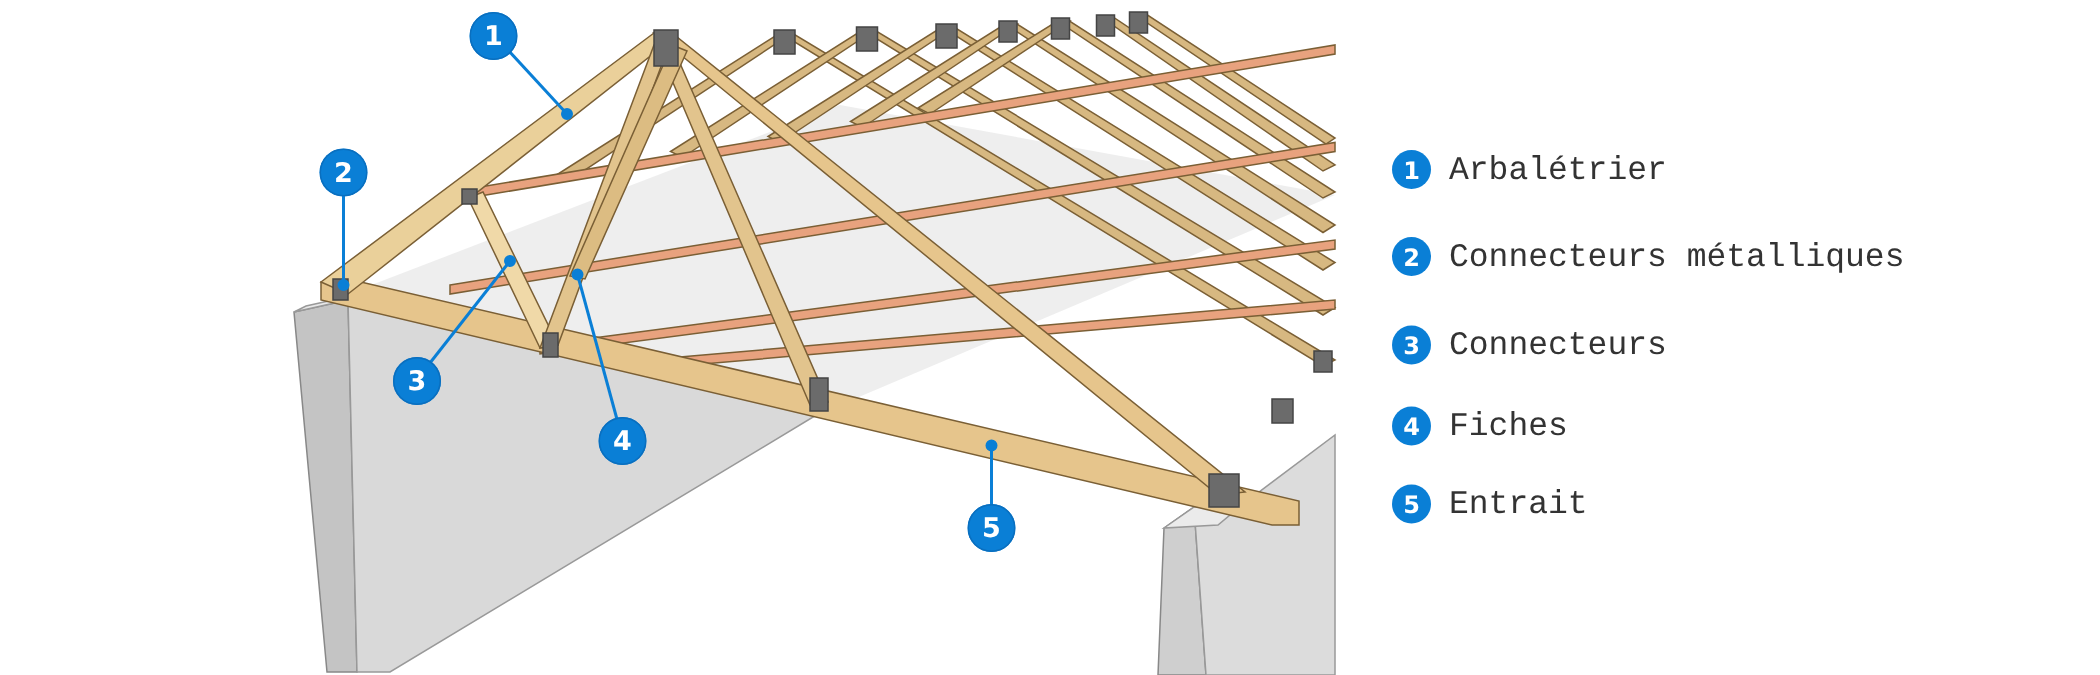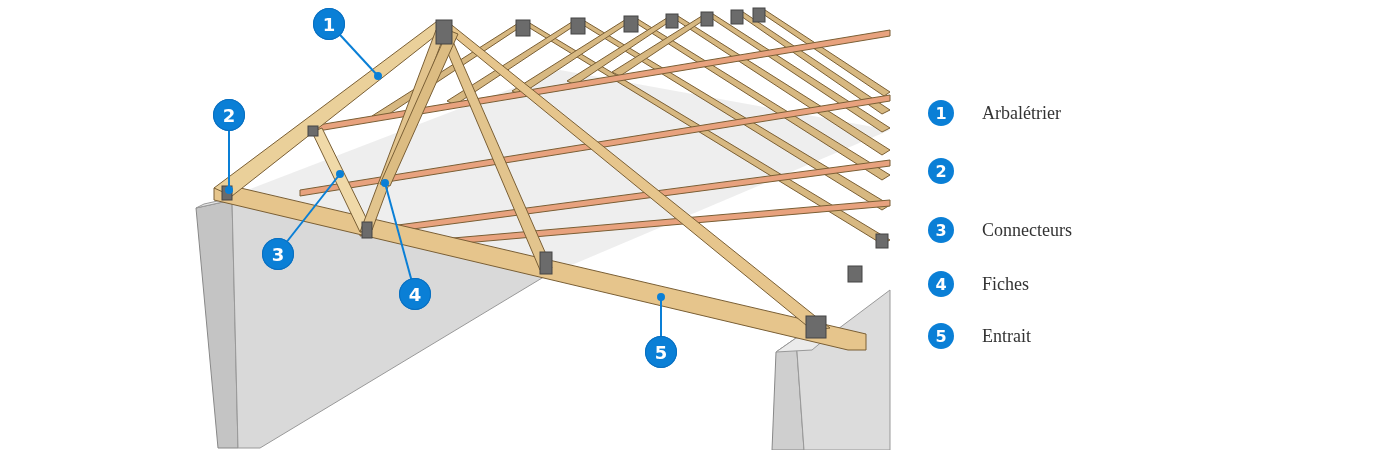--- a/index.html
+++ b/index.html
@@ -5,21 +5,21 @@
   html, body { margin: 0; padding: 0; background: #ffffff; }
   body { width: 1400px; height: 450px; position: relative; overflow: hidden;
          font-family: "Liberation Sans", "DejaVu Sans", sans-serif; }
   #stage { position: absolute; left: 0; top: 0; width: 1400px; height: 450px; }
   svg { position: absolute; left: 0; top: 0; }
   .legend { position: absolute; left: 928px; top: 98px; }
   .legend-item { position: absolute; left: 0; height: 30px; display: flex; align-items: center; white-space: nowrap; }
   .legend-badge { width: 26px; height: 26px; border-radius: 50%; background: #0a7fd6; color: #fff;
                   font-weight: bold; font-size: 16px; display: flex; align-items: center; justify-content: center;
                   font-family: "DejaVu Sans", sans-serif; }
-  .legend-label { margin-left: 28px; font-size: 18px; color: #333333; font-family: Liberation Serif, serif; }
+  .legend-label { margin-left: 12px; font-size: 22px; color: #333333; font-family: Liberation Mono, monospace; }
   .callout { position: absolute; width: 32px; height: 32px; border-radius: 50%; background: #0a7fd6; color: #fff;
              font-weight: bold; font-size: 18px; display: flex; align-items: center; justify-content: center;
              font-family: "DejaVu Sans", sans-serif; transform: translate(-50%, -50%); box-shadow: 0 0 0 1px #0a6fbf inset; }
 </style>
 </head>
 <body>
 
 <div id="stage">
   <svg width="1400" height="450" viewBox="0 0 1400 450">
 
@@ -125,20 +125,21 @@
       <span>5</span>
     </div>
 
   <div class="legend">
     <div class="legend-item" style="top:0px;">
       <div class="legend-badge">1</div>
       <div class="legend-label">Arbalétrier</div>
     </div>
     <div class="legend-item" style="top:58px;">
       <div class="legend-badge">2</div>
+      <div class="legend-label">Connecteurs métalliques</div>
     </div>
     <div class="legend-item" style="top:117px;">
       <div class="legend-badge">3</div>
       <div class="legend-label">Connecteurs</div>
     </div>
     <div class="legend-item" style="top:171px;">
       <div class="legend-badge">4</div>
       <div class="legend-label">Fiches</div>
     </div>
     <div class="legend-item" style="top:223px;">

